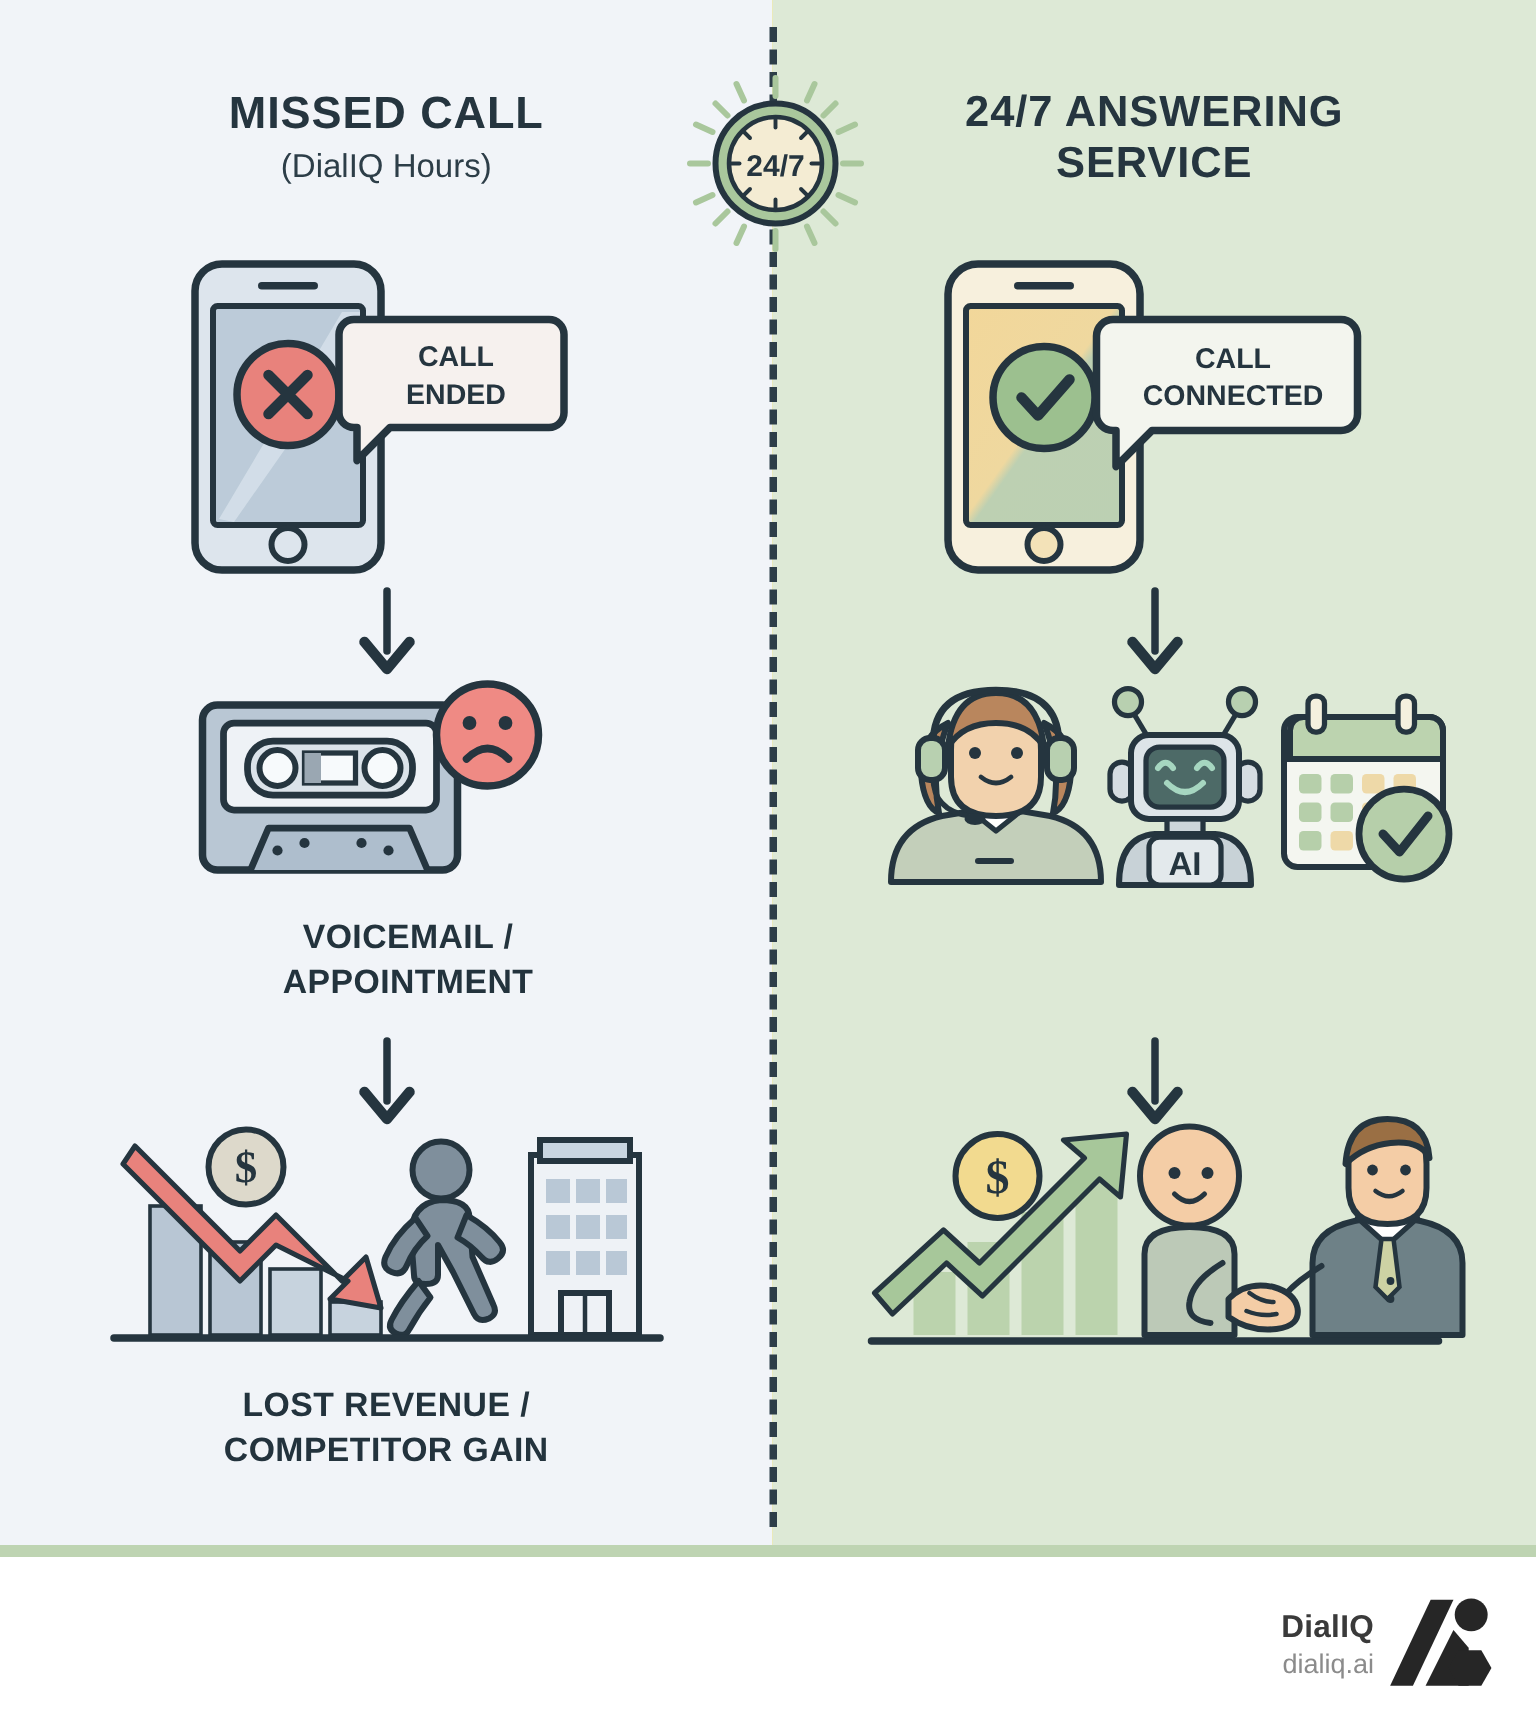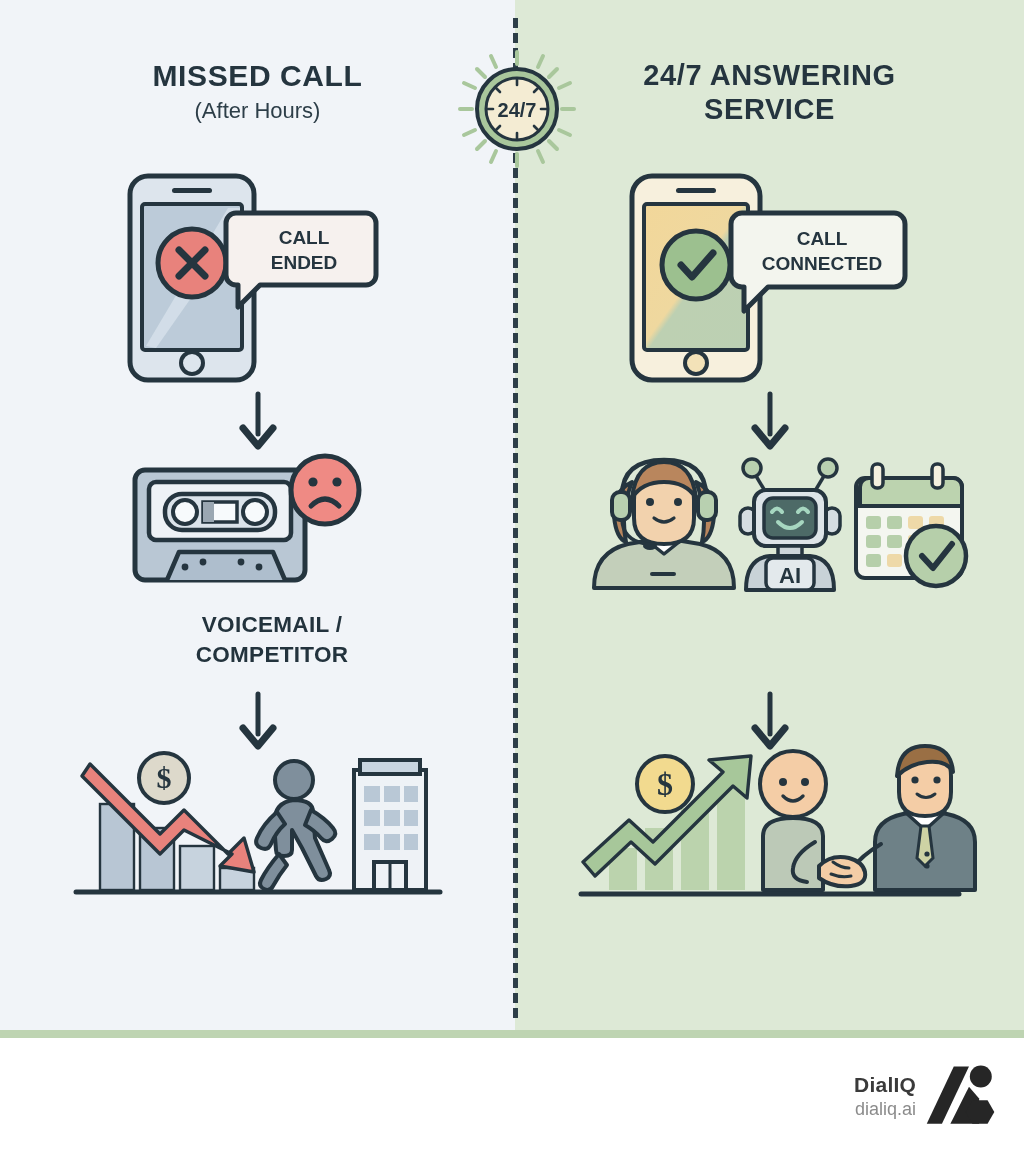--- a/index.html
+++ b/index.html
@@ -100,21 +100,21 @@
 </head>
 <body>
 
 <div id="page">
 
   <div class="info-body">
 
     <div class="panel left">
 
       <div class="heading lhead">MISSED CALL</div>
-      <div class="subhead">(After Hours)</div>
+      <div class="subhead">(DialIQ Hours)</div>
 
       <div class="stage row1">
         <div class="stage-art">
           <svg width="300" height="220" viewBox="0 0 300 220">
 
             <rect x="22" y="8" width="124" height="204" rx="18" ry="18" fill="#dde5ed" stroke="#25353f" stroke-width="5"></rect>
             <rect x="34" y="36" width="100" height="146" rx="3" fill="#bccbd9" stroke="#25353f" stroke-width="4"></rect>
 
             <polygon points="38,178 120,40 132,40 132,60 48,180" fill="#d6e1ea" opacity="0.85"></polygon>
             <rect x="64" y="20" width="40" height="5" rx="2.5" fill="#25353f"></rect>
@@ -160,21 +160,21 @@
             <g>
               <circle cx="202" cy="38" r="34" fill="#ef8a84" stroke="#25353f" stroke-width="5"></circle>
               <circle cx="190" cy="30" r="4.6" fill="#25353f"></circle>
               <circle cx="214" cy="30" r="4.6" fill="#25353f"></circle>
               <path d="M188 54 q14 -14 28 0" fill="none" stroke="#25353f" stroke-width="5" stroke-linecap="round"></path>
             </g>
           </svg>
         </div>
         <div class="stage-label" style="margin-top:18px;padding-left:29px;">
           <div>VOICEMAIL /</div>
-          <div>COMPETITOR</div>
+          <div>APPOINTMENT</div>
         </div>
       </div>
 
       <div class="arrow arr-b">
         <svg width="40" height="60" viewBox="0 0 40 60">
           <path d="M20 2 L20 42" stroke="#25353f" stroke-width="5" stroke-linecap="round"></path>
           <path d="M5 36 L20 54 L35 36" fill="none" stroke="#25353f" stroke-width="7" stroke-linecap="round" stroke-linejoin="round"></path>
         </svg>
       </div>
 
@@ -217,20 +217,24 @@
                 <rect x="296" y="92" width="16" height="16"></rect>
                   <rect x="316" y="92" width="16" height="16"></rect>
                   <rect x="336" y="92" width="14" height="16"></rect>
               </g>
               <rect x="306" y="120" width="32" height="28" fill="#eef2f6" stroke="#25353f" stroke-width="4"></rect>
               <path d="M322 120 L322 148" stroke="#25353f" stroke-width="3"></path>
             </g>
 
             <path d="M8 150 L372 150" stroke="#25353f" stroke-width="5" stroke-linecap="round"></path>
           </svg>
+        </div>
+        <div class="stage-label" style="margin-top:12px;">
+          <div>LOST REVENUE /</div>
+          <div>COMPETITOR GAIN</div>
         </div>
       </div>
     </div>
 
     <div class="panel right">
 
       <div class="heading rhead">24/7 ANSWERING SERVICE</div>
 
       <div class="stage row1">
         <div class="stage-art">

